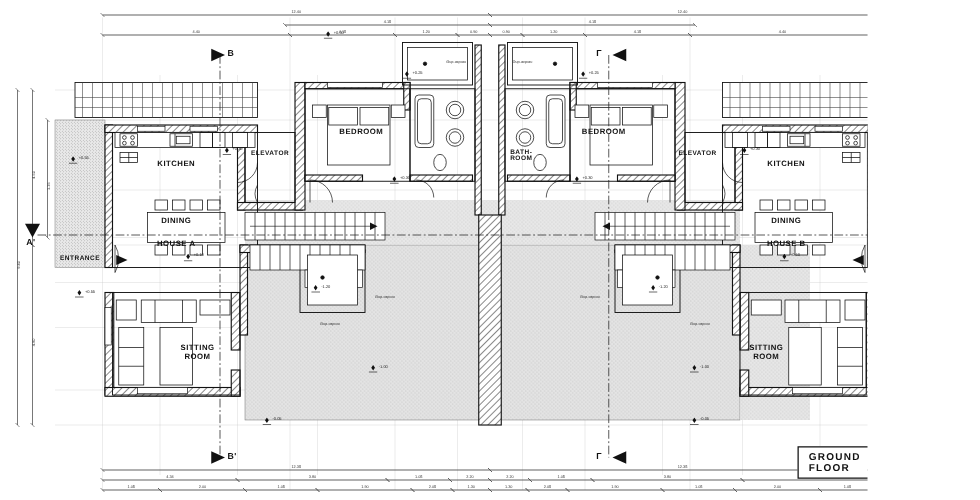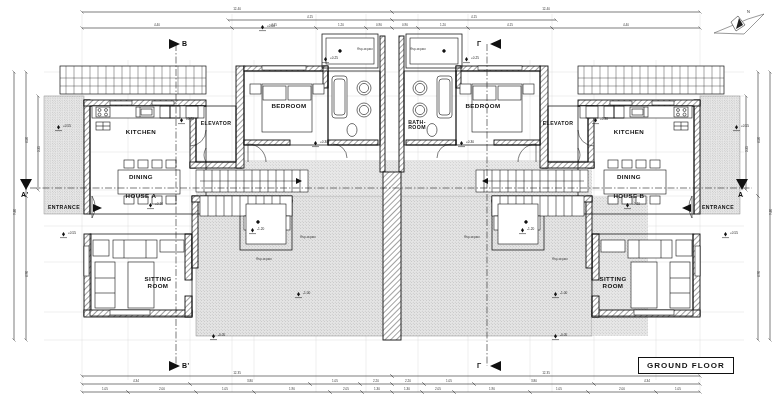--- a/index.html
+++ b/index.html
@@ -1,19 +1,19 @@
 <!DOCTYPE html>
 <html><head>
 <meta charset="utf-8">
 <title>Ground Floor Plan</title>
 <style>
   html,body{margin:0;padding:0;background:#ffffff;}
   body{font-family:"Liberation Sans",sans-serif;}
   #sheet{
-    position:relative;width:784px;height:400px;background:#ffffff;overflow:hidden;
+    position:relative;width:694px;height:400px;background:#ffffff;overflow:hidden;
   }
   #sheet svg{position:absolute;left:0;top:0;}
   .lbl{
     position:absolute;font-family:"Liberation Sans",sans-serif;font-weight:bold;
     color:#111;letter-spacing:.4px;line-height:1.05;text-align:center;
     white-space:pre-line;pointer-events:none;
   }
   .lbl.room{font-size:6.2px;}
   .lbl.small{font-size:5.2px;}
   .lbl.sec{font-size:7px;font-weight:bold;}

